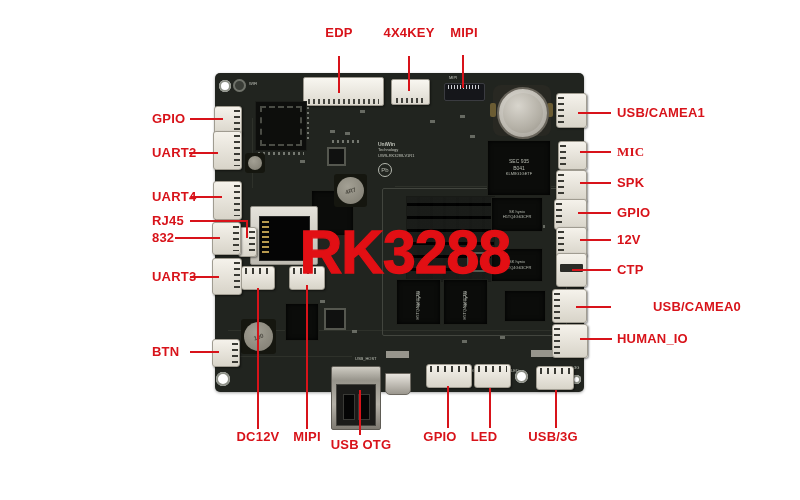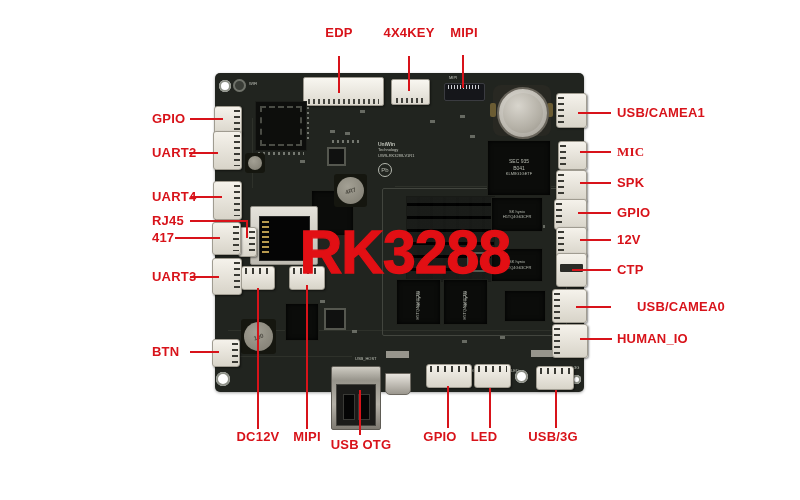--- a/index.html
+++ b/index.html
@@ -300,31 +300,31 @@
   <div class="cline" style="left:555px;top:390px;width:2px;height:38px;"></div>
 
   <div class="callout c-center" style="left:309px;top:26px;width:60px;">EDP</div>
   <div class="callout c-center" style="left:369px;top:26px;width:80px;">4X4KEY</div>
   <div class="callout c-center" style="left:434px;top:26px;width:60px;">MIPI</div>
 
   <div class="callout" style="left:152px;top:112px;">GPIO</div>
   <div class="callout" style="left:152px;top:146px;">UART2</div>
   <div class="callout" style="left:152px;top:190px;">UART4</div>
   <div class="callout" style="left:152px;top:214px;">RJ45</div>
-  <div class="callout" style="left:152px;top:231px;">417</div>
+  <div class="callout" style="left:152px;top:231px;">832</div>
   <div class="callout" style="left:152px;top:270px;">UART3</div>
   <div class="callout" style="left:152px;top:345px;">BTN</div>
 
   <div class="callout" style="left:617px;top:106px;">USB/CAMEA1</div>
   <div class="callout" style="left:617px;top:145px;font-family:Liberation Serif, serif;">MIC</div>
   <div class="callout" style="left:617px;top:176px;">SPK</div>
   <div class="callout" style="left:617px;top:206px;">GPIO</div>
   <div class="callout" style="left:617px;top:233px;">12V</div>
   <div class="callout" style="left:617px;top:263px;">CTP</div>
-  <div class="callout" style="left:637px;top:300px;">USB/CAMEA0</div>
+  <div class="callout" style="left:653px;top:300px;">USB/CAMEA0</div>
   <div class="callout" style="left:617px;top:332px;">HUMAN_IO</div>
 
   <div class="callout c-center" style="left:218px;top:430px;width:80px;text-align:center;">DC12V</div>
   <div class="callout c-center" style="left:267px;top:430px;width:80px;">MIPI</div>
   <div class="callout c-center" style="left:321px;top:438px;width:80px;">USB OTG</div>
   <div class="callout c-center" style="left:400px;top:430px;width:80px;">GPIO</div>
   <div class="callout c-center" style="left:444px;top:430px;width:80px;">LED</div>
   <div class="callout c-center" style="left:513px;top:430px;width:80px;">USB/3G</div>
 
 </div>

